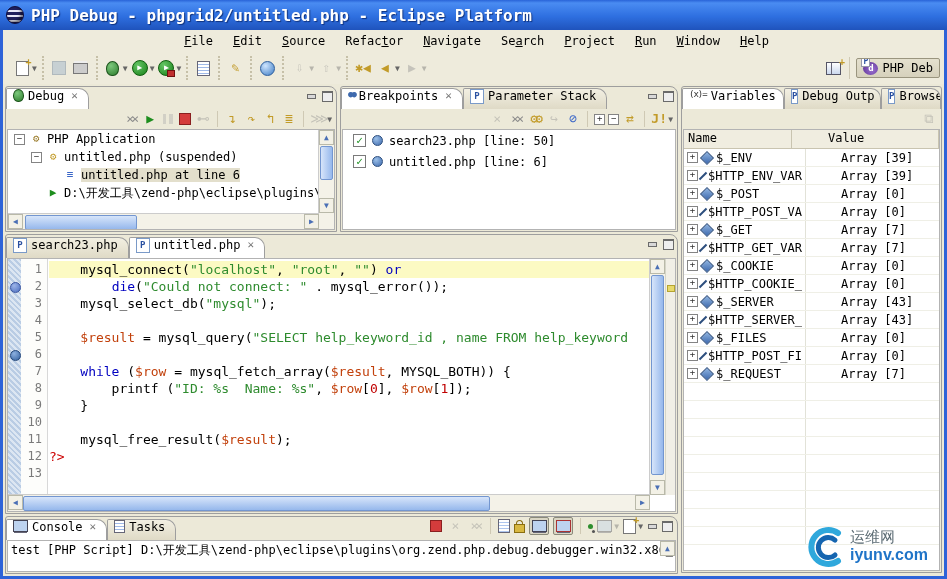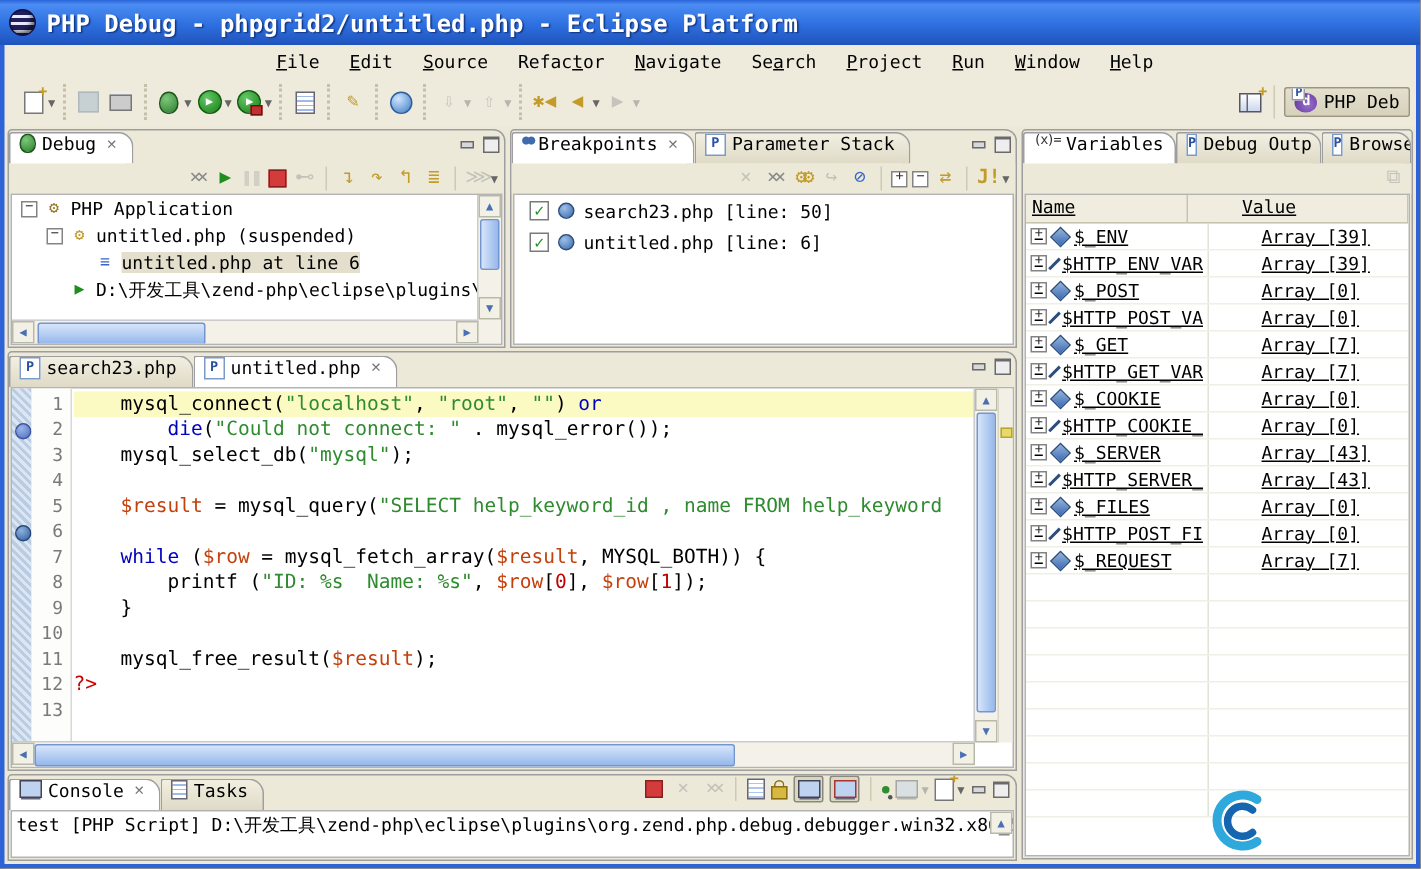--- a/index.html
+++ b/index.html
@@ -90,21 +90,21 @@
   .trow.sel .tlabel{background:#E3DFCC;}
   .ticon{flex:none;display:inline-block;width:14px;text-align:center;font-size:11px;line-height:14px;}
   .brow{display:flex;align-items:center;gap:6px;height:21px;white-space:nowrap;padding-left:10px;}
   
   .hscroll{position:absolute;left:0;right:0;bottom:0;height:15px;background:#F4F2E8;border-top:1px solid #CCC;display:flex;}
   .vscroll{position:absolute;top:0;bottom:0;right:0;width:15px;background:#F4F2E8;border-left:1px solid #CCC;}
   .sb-btn{width:15px;height:15px;background:#F3F1E6;border:1px solid #B9B9A9;color:#4A6FB5;font-size:8px;line-height:13px;text-align:center;box-sizing:border-box;flex:none;}
   .sb-thumbh{height:13px;margin:1px 0;background:linear-gradient(180deg,#D7E5FA,#96B8EC);border:1px solid #7396D0;border-radius:2px;}
   .sb-thumbv{width:13px;margin:0 1px;background:linear-gradient(90deg,#D7E5FA,#96B8EC);border:1px solid #7396D0;border-radius:2px;position:absolute;left:0;box-sizing:border-box;}
   
-  .vartable{position:absolute;left:1px;right:1px;top:42px;bottom:1px;background:#fff;border:1px solid #B3B3B3;box-sizing:border-box;overflow:hidden;text-decoration:underline;}
+  .vartable{position:absolute;left:1px;right:1px;top:42px;bottom:1px;background:#fff;border:1px solid #B3B3B3;box-sizing:border-box;overflow:hidden;}
   .vhead{display:flex;height:18px;background:#F0EDE0;border-bottom:1px solid #C9C4B0;font-size:12px;}
   .vhc{box-sizing:border-box;border-right:1px solid #C9C4B0;padding:1px 4px;}
   .vrow{display:flex;height:17px;border-bottom:1px solid #EFEFE6;align-items:center;white-space:nowrap;}
   .vc{box-sizing:border-box;border-right:1px solid #E2E2D8;height:17px;display:flex;align-items:center;gap:4px;padding:0 3px;overflow:hidden;flex:none;}
   .c-name{width:122px;}.c-val{width:130px;margin-left:32px;}
   
   .etabrow{height:23px;display:flex;align-items:flex-end;position:relative;}
   .ecode{position:absolute;left:1px;right:1px;top:23px;bottom:1px;background:#fff;border:1px solid #B3B3B3;box-sizing:border-box;}
   .hatch{position:absolute;left:0;top:0;bottom:16px;width:13px;background:
     repeating-linear-gradient(45deg,#DCE6F2 0 2px,#B9CCE4 2px 4px);border-right:1px solid #CFCFCF;}
@@ -632,14 +632,18 @@
       </div>
 
     </div>
   </div>
 
   <div class="watermark">
     <svg width="44" height="50" viewBox="0 0 44 50">
       <path d="M36 12 A17 17 0 1 0 36 40" fill="none" stroke="#2FA8DC" stroke-width="6" stroke-linecap="round"></path>
       <path d="M33 19 A10 10 0 1 0 33 34" fill="none" stroke="#1565B0" stroke-width="5" stroke-linecap="round"></path>
     </svg>
+    <span class="wm-texts">
+      <span class="wm-name">运维网</span>
+      <span class="wm-site">iyunv.com</span>
+    </span>
   </div>
 </div>
 
 </body></html>

